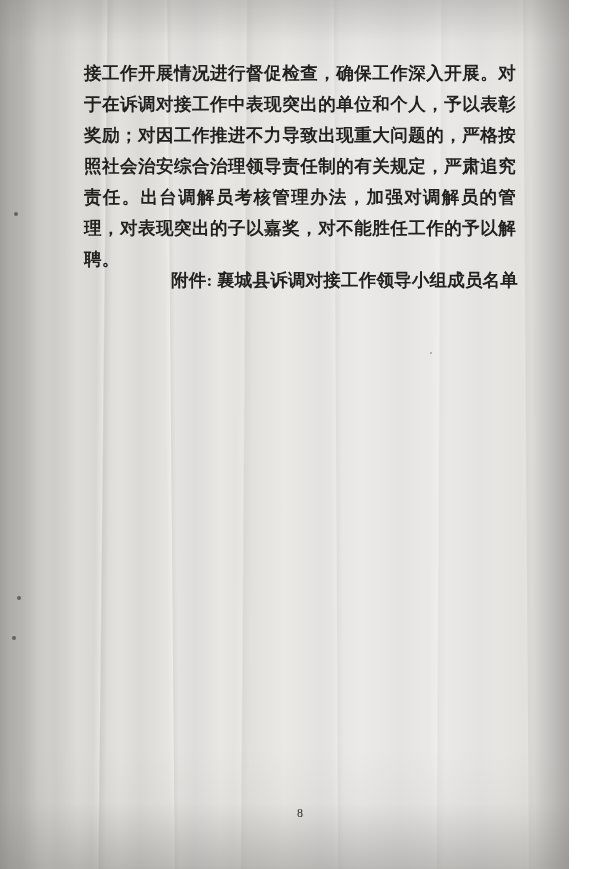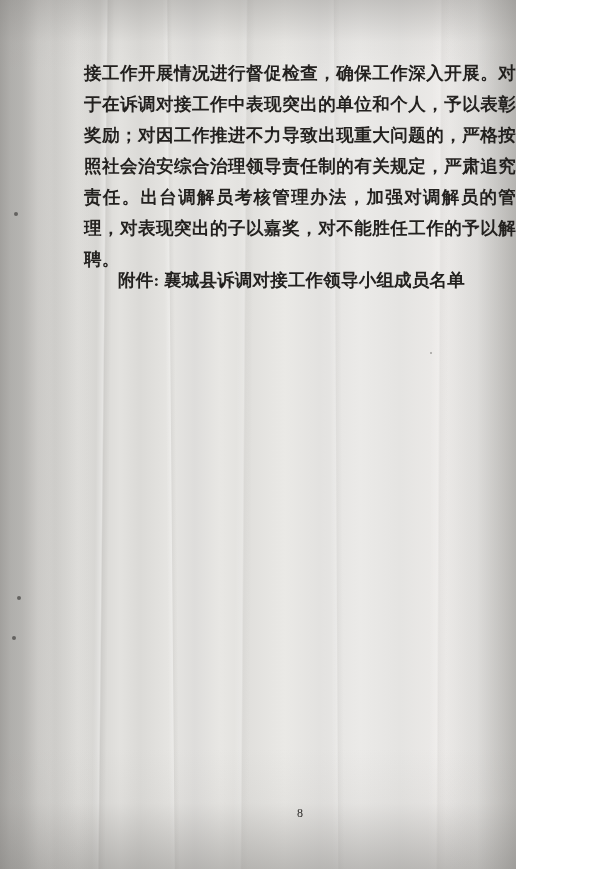--- a/index.html
+++ b/index.html
@@ -5,21 +5,21 @@
   html, body {
     margin: 0;
     padding: 0;
     background: #ffffff;
   }
   body {
     font-family: "Liberation Serif", "DejaVu Serif", serif;
   }
   .page {
     position: relative;
-    width: 516px;
+    width: 569px;
     height: 869px;
     overflow: hidden;
     background: #d6d5d2;
   }
   
   .paper-base {
     position: absolute;
     inset: 0;
     background:
       linear-gradient(90deg,
@@ -86,20 +86,21 @@
   .attachment {
     position: absolute;
     left: 118px;
     top: 265px;
     width: 400px;
     font-size: 17.5px;
     line-height: 30px;
     color: #23211f;
     font-weight: 600;
     letter-spacing: 0.2px;
+    text-align: right;
   }
   .page-number {
     position: absolute;
     left: 0;
     top: 806px;
     width: 600px;
     text-align: center;
     font-size: 12px;
     color: #2c2a28;
     font-family: "Liberation Serif", serif;

